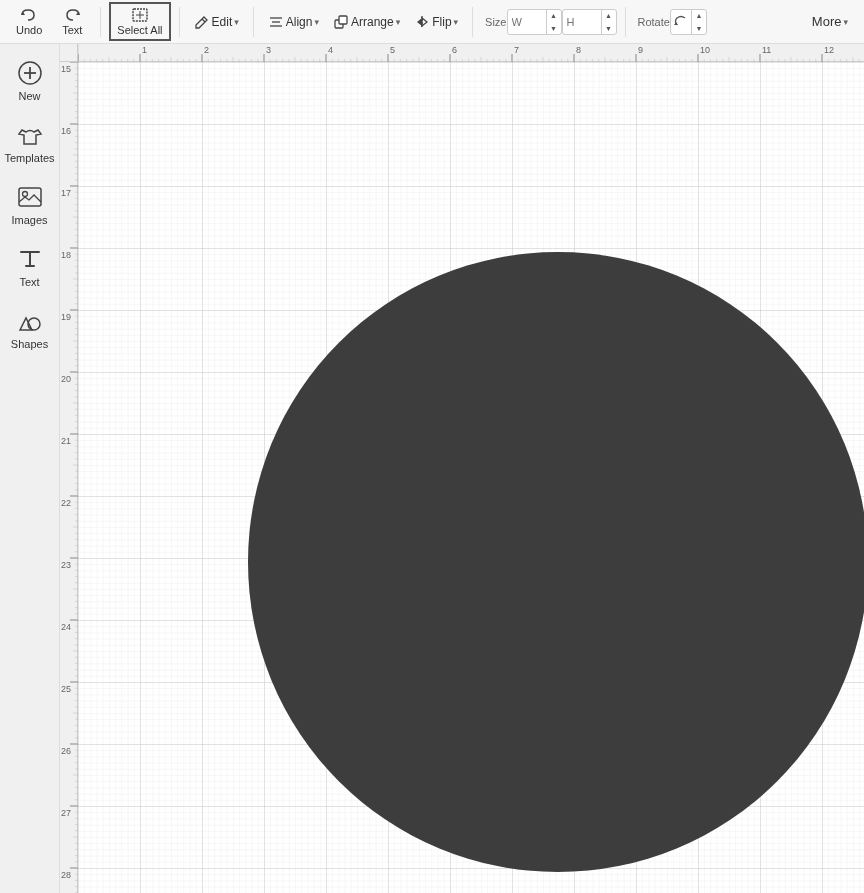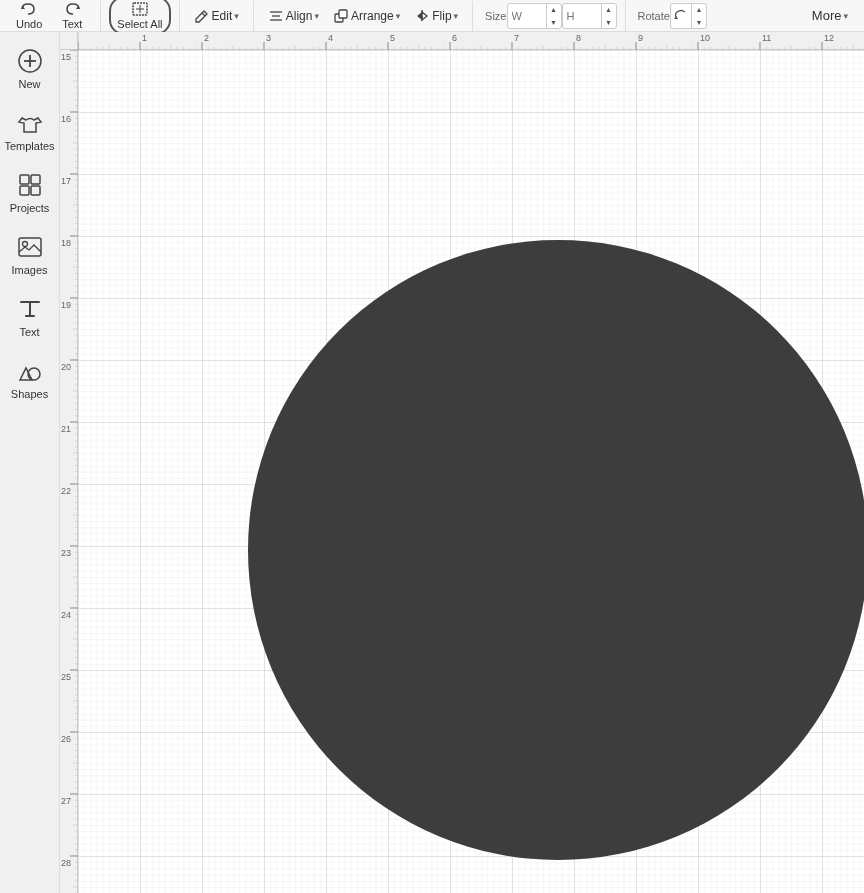--- a/index.html
+++ b/index.html
@@ -1,20 +1,20 @@
 <!DOCTYPE html>
 <html><head>
   <meta charset="utf-8">
   <style>
     * { box-sizing: border-box; margin: 0; padding: 0; }
     body { font-family: -apple-system, BlinkMacSystemFont, 'Helvetica Neue', Arial, sans-serif; background: #f0f0f0; width: 864px; height: 893px; overflow: hidden; display: flex; flex-direction: column; }
 
     
     #toolbar {
-      height: 32px;
+      height: 44px;
       background: #f7f7f7;
       border-bottom: 1px solid #ddd;
       display: flex;
       align-items: center;
       padding: 0 8px;
       gap: 4px;
       flex-shrink: 0;
     }
     .toolbar-group {
       display: flex;
@@ -37,21 +37,21 @@
     }
     .toolbar-btn svg { margin-bottom: 1px; }
     .toolbar-separator {
       width: 1px;
       height: 30px;
       background: #ddd;
       margin: 0 4px;
     }
     .toolbar-btn-select {
       border: 2px solid #555;
-      border-radius: 15px;
+      border-radius: 0;
       padding: 3px 6px;
     }
     .toolbar-dropdown {
       display: flex;
       align-items: center;
       gap: 2px;
       padding: 4px 6px;
       border: none;
       background: transparent;
       cursor: pointer;
@@ -353,29 +353,20 @@
       <span class="sidebar-item-label">New</span>
     </div>
 
     <div class="sidebar-item">
       <svg width="26" height="26" viewBox="0 0 26 26">
         <path d="M5 8 L2 12 L7 13 L7 22 L19 22 L19 13 L24 12 L21 8 L17 10 Q13 7 9 10 Z" fill="none" stroke="#444" stroke-width="1.5"></path>
       </svg>
       <span class="sidebar-item-label">Templates</span>
     </div>
 
-    <div class="sidebar-item">
-      <svg width="26" height="26" viewBox="0 0 26 26">
-        <rect x="3" y="3" width="9" height="9" rx="1" fill="none" stroke="#444" stroke-width="1.5"></rect>
-        <rect x="14" y="3" width="9" height="9" rx="1" fill="none" stroke="#444" stroke-width="1.5"></rect>
-        <rect x="3" y="14" width="9" height="9" rx="1" fill="none" stroke="#444" stroke-width="1.5"></rect>
-        <rect x="14" y="14" width="9" height="9" rx="1" fill="none" stroke="#444" stroke-width="1.5"></rect>
-      </svg>
-      <span class="sidebar-item-label">Projects</span>
-    </div>
 
     <div class="sidebar-item">
       <svg width="26" height="26" viewBox="0 0 26 26">
         <rect x="2" y="4" width="22" height="18" rx="2" fill="none" stroke="#444" stroke-width="1.5"></rect>
         <circle cx="8" cy="10" r="2.5" fill="none" stroke="#444" stroke-width="1.3"></circle>
         <path d="M2 18 L8 13 L12 16 L17 11 L24 18" fill="none" stroke="#444" stroke-width="1.3"></path>
       </svg>
       <span class="sidebar-item-label">Images</span>
     </div>
 

